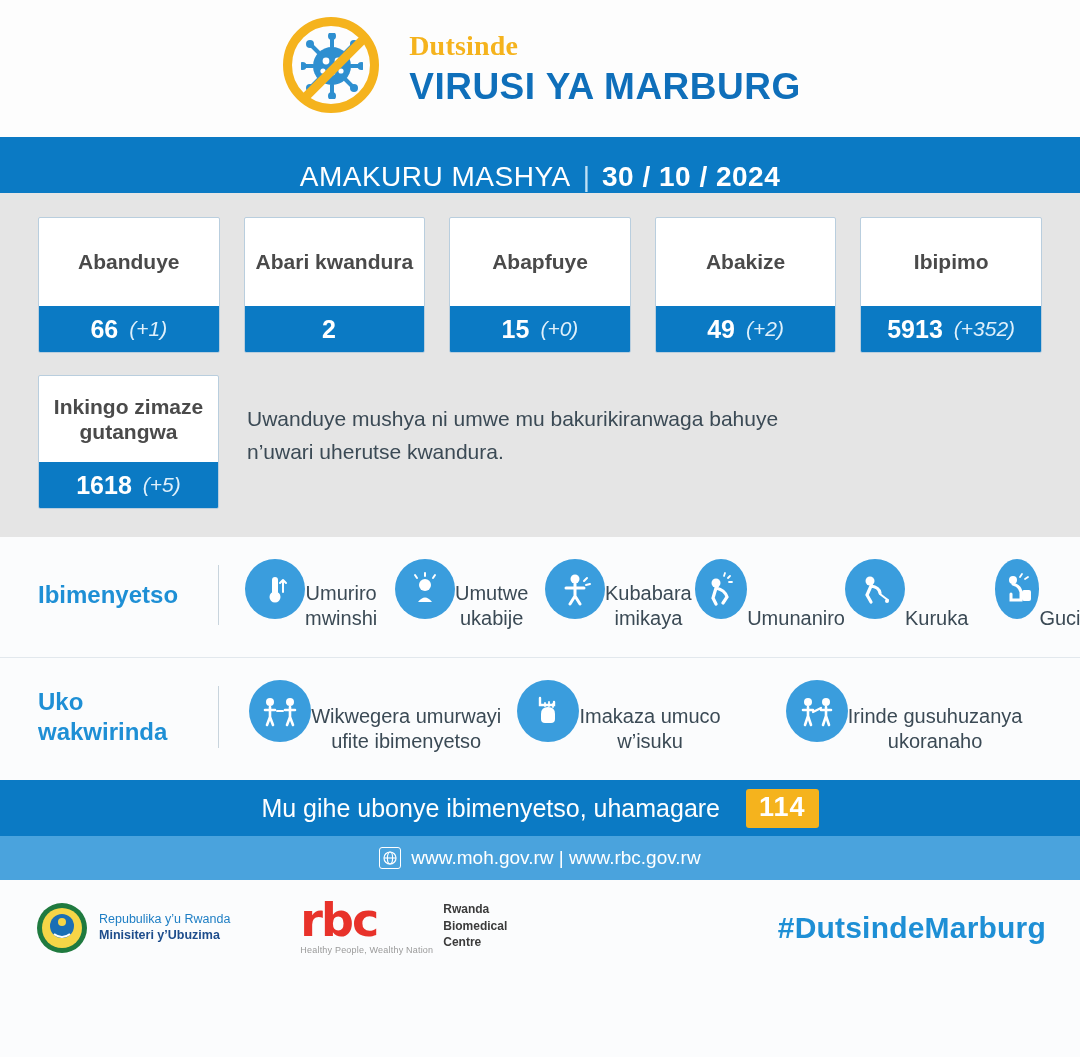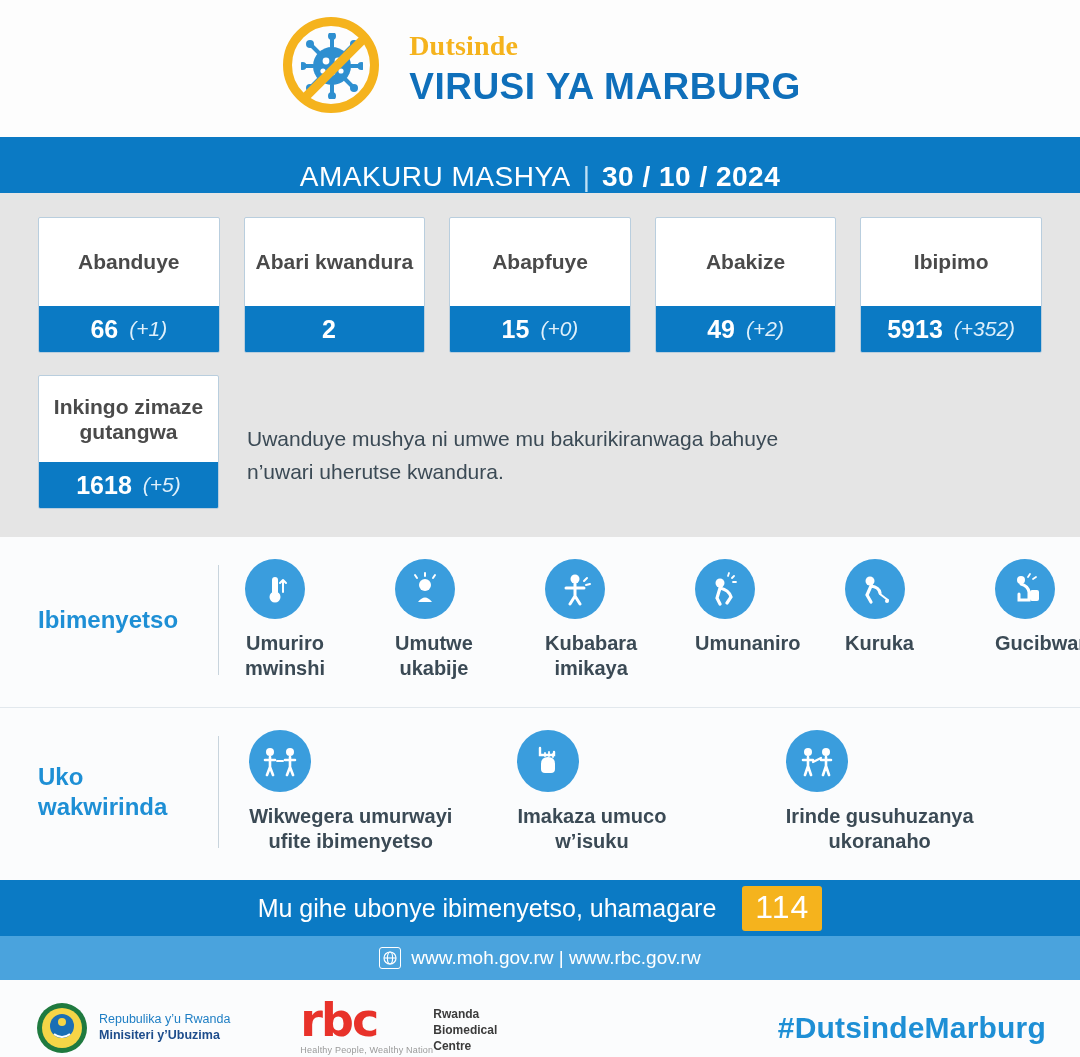--- a/index.html
+++ b/index.html
@@ -139,21 +139,21 @@
   .stat-delta {
     font-size: 21px;
     font-weight: normal;
     font-style: italic;
     color: #dff0fb;
   }
 
   .stats-row2 {
     display: flex;
     margin-top: 22px;
-    align-items: center;
+    align-items: flex-start;
   }
   .vax-card {
     width: 181px;
     flex: none;
     background: #ffffff;
     border: 1px solid #b9cede;
     box-sizing: border-box;
     overflow: hidden;
     border-radius: 2px;
   }
@@ -193,24 +193,23 @@
     flex: none;
   }
   .items {
     flex: 1;
     display: flex;
     justify-content: space-between;
     align-items: flex-start;
   }
   .item {
     display: flex;
-    flex-direction: column;
-    align-items: flex-start;
+    flex-direction: row;
+    align-items: flex-end;
     width: 150px;
-    font-weight: bold;
   }
   .circle {
     width: 60px;
     height: 60px;
     border-radius: 50%;
     background: #3a9ddd;
     display: flex;
     align-items: center;
     justify-content: center;
     margin-bottom: 12px;
@@ -237,22 +236,22 @@
     color: #ffffff;
     display: flex;
     align-items: center;
     justify-content: center;
     gap: 26px;
     font-size: 25px;
   }
   .badge-114 {
     background: #f5b31d;
     color: #ffffff;
-    font-weight: normal;
-    font-size: 32px;
+    font-weight: bold;
+    font-size: 27px;
     padding: 3px 13px 5px 13px;
     border-radius: 3px;
     letter-spacing: 1px;
   }
   .webbar {
     height: 44px;
     background: #4aa3dd;
     color: #ffffff;
     display: flex;
     align-items: center;
@@ -275,21 +274,21 @@
     display: flex;
     align-items: center;
     padding: 0 34px;
     box-sizing: border-box;
     position: relative;
   }
   .gov-logo { display: flex; align-items: center; gap: 9px; }
   .gov-text { line-height: 1.25; }
   .gov-text .l1 { color: #1e7ec4; font-size: 12.5px; font-weight: normal; }
   .gov-text .l2 { color: #1e4d8c; font-size: 12.5px; font-weight: bold; }
-  .rbc-logo { margin-left: 70px; display: flex; align-items: flex-end; }
+  .rbc-logo { margin-left: 70px; display: flex; align-items: flex-start; gap: 10px; }
   .rbc-word {
     color: #e8322a;
     font-size: 46px;
     font-weight: bold;
     letter-spacing: -2px;
     line-height: 0.85;
     font-family: "DejaVu Sans", sans-serif;
   }
   .rbc-sub {
     color: #9a9a9a;

